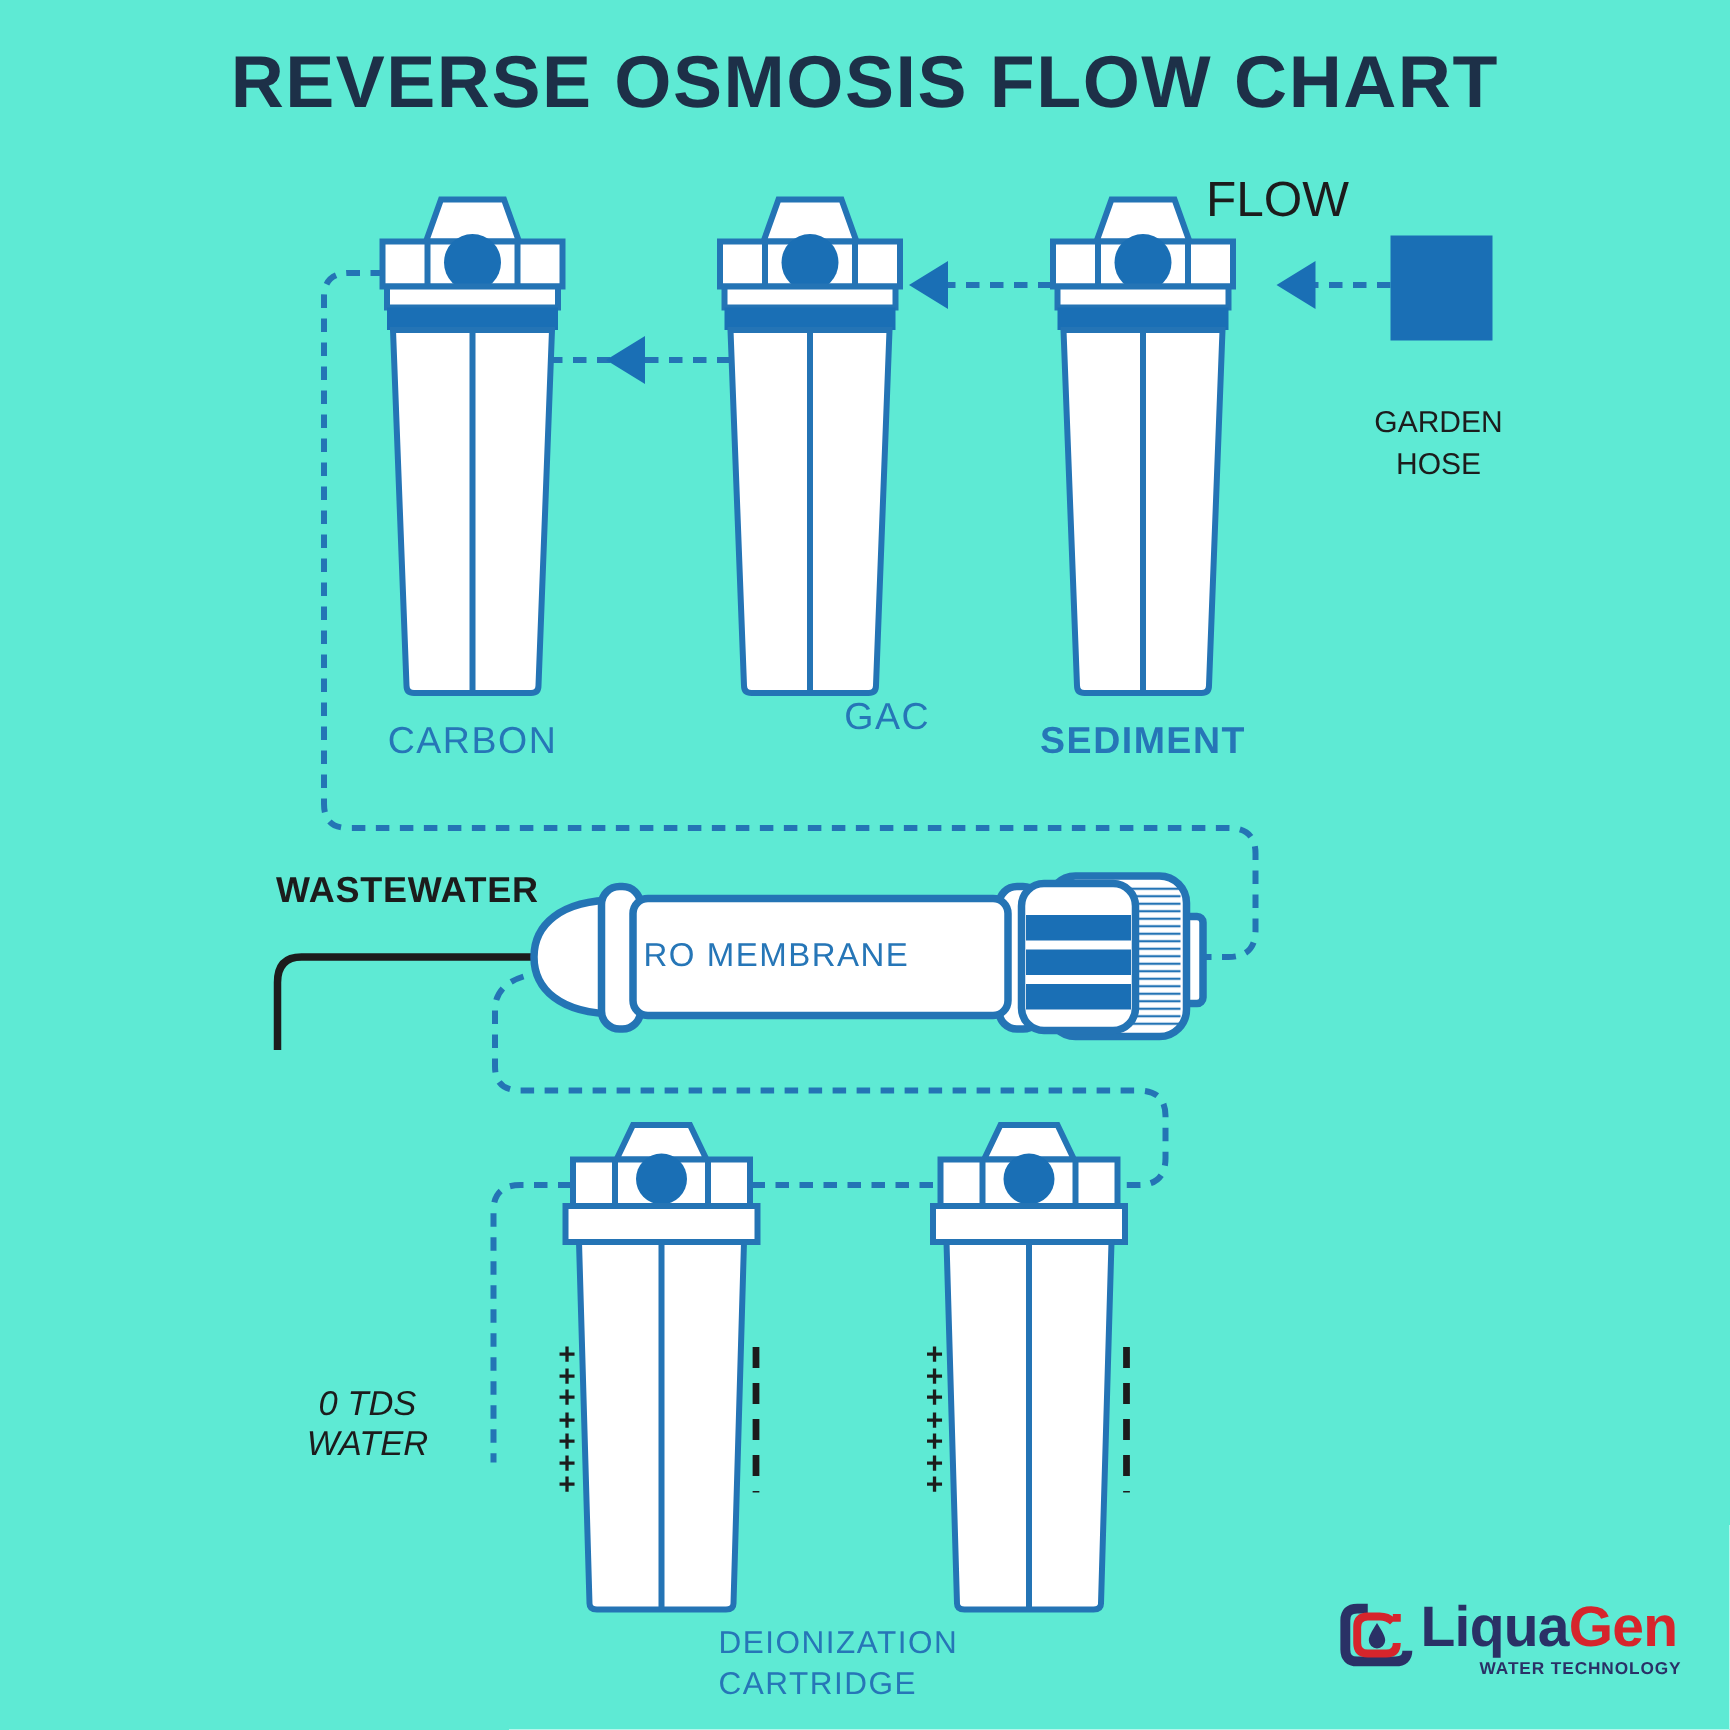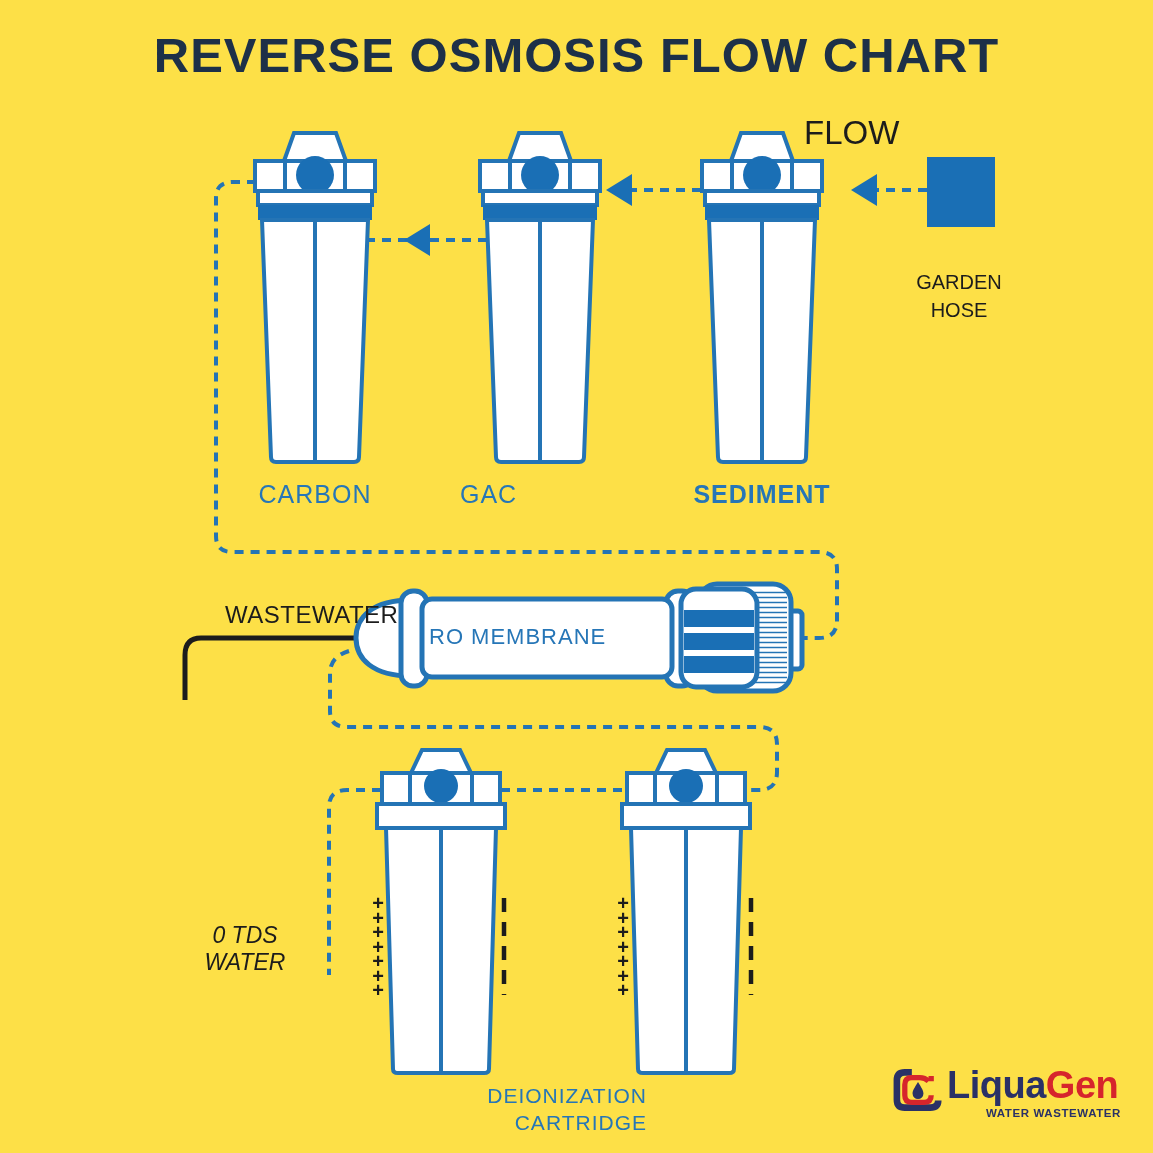--- a/index.html
+++ b/index.html
@@ -1,32 +1,32 @@
 <!DOCTYPE html>
 <html><head>
 <meta charset="utf-8">
 <style>
   html,body{margin:0;padding:0;background:#ffffff;}
-  .stage{position:relative;width:1153px;height:1153px;background:#fde047;
+  .stage{position:relative;width:1153px;height:1153px;background:#5eead4;
          font-family:"Liberation Sans",sans-serif;overflow:hidden;}
   .stage svg.diagram{position:absolute;left:0;top:0;}
   .t{position:absolute;}
   .title{left:0;right:0;top:27px;text-align:center;font-size:49px;font-weight:700;
          color:#1d3048;letter-spacing:1px;}
   .flow{left:804px;top:114px;font-size:33px;font-weight:500;color:#1c1c1c;}
   .garden{left:897px;top:268px;width:124px;text-align:center;font-size:20px;
           font-weight:500;line-height:28px;color:#1c1c1c;}
   .blue-label{color:#2676b7;font-weight:500;letter-spacing:1px;}
   .carbon{left:235px;top:480px;width:160px;text-align:center;font-size:25px;}
-  .gac{left:460px;top:480px;width:160px;text-align:left;font-size:25px;}
+  .gac{left:460px;top:464px;width:160px;text-align:right;font-size:25px;}
   .sediment{left:682px;top:480px;width:160px;text-align:center;font-size:25px;font-weight:bold;}
-  .wastewater{left:184px;top:601px;font-size:24px;font-weight:400;color:#1c1c1c;letter-spacing:0.5px;margin-left:41px;}
+  .wastewater{left:184px;top:580px;font-size:24px;font-weight:700;color:#1c1c1c;letter-spacing:0.5px;}
   .ro-label{left:429px;top:624px;width:230px;text-align:left;font-size:22px;}
   .tds{left:170px;top:922px;width:150px;text-align:center;font-size:23px;font-weight:500;color:#1c1c1c;font-style:italic;}
-  .di-label{left:479px;top:1082px;width:168px;text-align:right;font-size:21px;line-height:27px;}
+  .di-label{left:479px;top:1082px;width:168px;text-align:left;font-size:21px;line-height:27px;}
   .plus-col{position:absolute;width:24px;text-align:center;font-size:20px;font-weight:600;
             line-height:14.5px;white-space:pre-line;color:#1c1c1c;}
   .plus-left{left:366px;top:896px;}
   .plus-right{left:611px;top:896px;}
   .logo{position:absolute;left:893px;top:1062px;width:240px;height:70px;}
   .logo .mark{position:absolute;left:0;top:6px;}
   .brand{position:absolute;left:54px;top:2px;font-size:38px;font-weight:700;letter-spacing:-0.5px;}
   .brand .primary{color:#2a3166;}
   .brand .accent{color:#d6252c;margin-top:37px;}
   .tagline{position:absolute;left:54px;top:45px;width:174px;text-align:right;
@@ -143,16 +143,16 @@
 
   <div class="logo">
     <svg class="mark" width="50" height="44" viewBox="0 0 56 50">
       <path d="M 21,5 H 13 Q 4,5 4,14 V 36 Q 4,45 13,45 H 42 Q 51,45 51,37" fill="none" stroke="#2a3166" stroke-width="7.5"></path>
       <path d="M 43,9 V 15 M 40,15 Q 36,11 30,11 H 21 Q 13,11 13,19 V 31 Q 13,39 21,39 H 35 Q 43,39 43,31" fill="none" stroke="#d6252c" stroke-width="6"></path>
       <path d="M 28,16 C 24,22.5 21.8,25.8 21.8,29 A 6.2,6.2 0 0 0 34.2,29 C 34.2,25.8 32,22.5 28,16 Z" fill="#2a3166"></path>
     </svg>
     <div class="brand">
       <span class="primary">Liqua</span><span class="accent">Gen</span>
     </div>
-    <div class="tagline">WATER WASTEWATER</div>
+    <div class="tagline">WATER TECHNOLOGY</div>
   </div>
 
 </div>
 
 </body></html>

